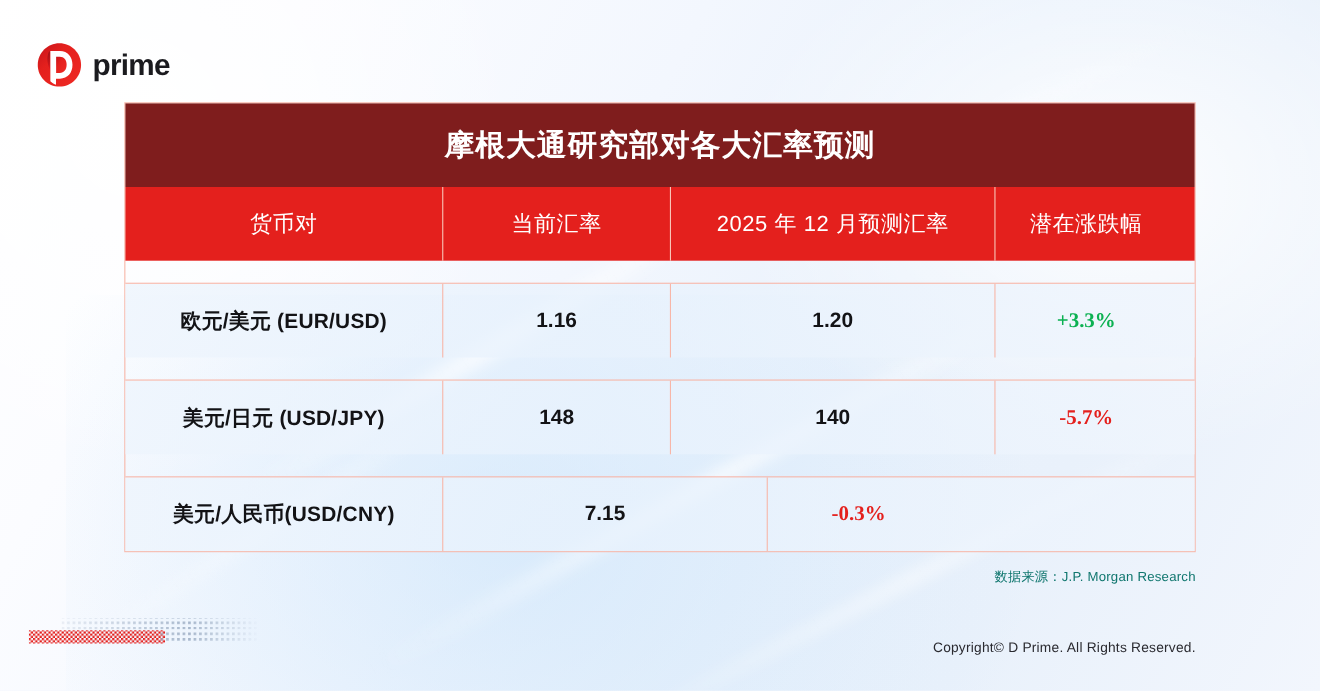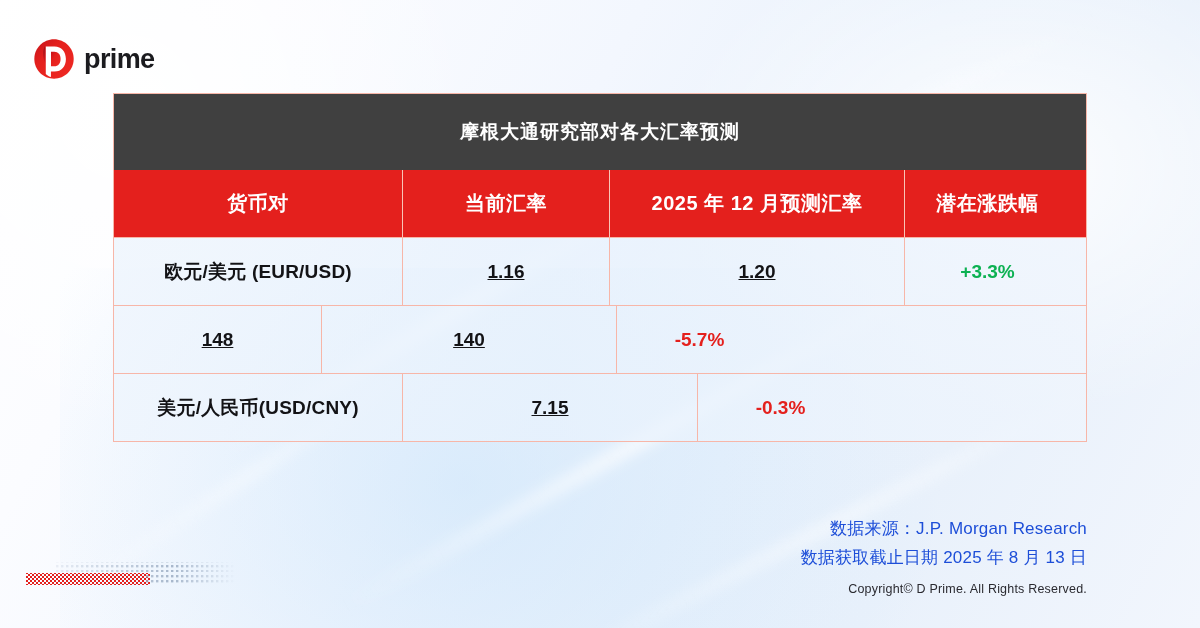--- a/index.html
+++ b/index.html
@@ -48,56 +48,57 @@
     line-height:1;
   }
 
   
   #table-wrap{
     position:absolute;left:113px;top:93px;width:974px;
     border:1px solid #f7b6a8;
     box-sizing:border-box;
   }
   #title-bar{
-    background:#404040;color:#fff;
+    background:#7f1d1d;color:#fff;
     height:76px;display:flex;align-items:center;justify-content:center;
-    font-size:19px;font-weight:700;letter-spacing:1px;
+    font-size:27px;font-weight:700;letter-spacing:1px;
   }
   .row{display:flex;}
   #head-row{background:#e4201d;}
   #head-row .cell{
-    color:#fff;font-size:20px;font-weight:700;height:67px;letter-spacing:.5px;
+    color:#fff;font-size:20px;font-weight:400;height:67px;letter-spacing:.5px;
     border-bottom:none;
   }
   #head-row .cell + .cell{border-left:1px solid #f9c4b7;}
   .body-row{
     background:linear-gradient(100deg,rgba(238,245,253,.82) 0%,rgba(232,242,253,.78) 45%,rgba(239,245,253,.8) 100%);
     border-top:1px solid #f7b6a8;
+    margin-top:20px;
   }
   .body-row .cell + .cell{border-left:1px solid #f7b6a8;}
   .cell{
     display:flex;align-items:center;justify-content:center;
     height:67px;box-sizing:border-box;text-align:center;
   }
   .body-row .cell{height:67px;font-size:19px;color:#131316;font-weight:700;}
   .c0{width:288px;}
   .c1{width:207px;}
   .c2{width:295px;}
   .c3{width:166px;}
   .pair{font-weight:700;font-size:19px;letter-spacing:.2px;}
-  .val{font-weight:700;font-size:19px;text-decoration:underline;}
-  .pct{font-weight:700;font-size:19px;}
+  .val{font-weight:700;font-size:19px;}
+  .pct{font-weight:700;font-size:19px;font-family:Liberation Serif, serif;}
   .pct.up{color:#0cb152;}
   .pct.down{color:#e4201d;}
 
   
   #notes{
     position:absolute;right:113px;top:514px;
-    text-align:right;color:#1d4ed8;
-    font-size:17px;line-height:1.72;
+    text-align:right;color:#0f766e;
+    font-size:12px;line-height:1.72;
     letter-spacing:.2px;
   }
   #copyright{
     position:absolute;right:113px;top:582px;
     text-align:right;color:#2a2a30;font-size:12.5px;letter-spacing:.2px;
   }
 
   
   #deco{position:absolute;left:26px;top:560px;width:210px;height:30px;}
   #deco .band{position:absolute;left:0;top:0;width:210px;height:30px;}
@@ -153,37 +154,37 @@
   </div>
 
   <div class="row body-row">
     <div class="cell c0 pair">欧元/美元 (EUR/USD)</div>
     <div class="cell c1 val">1.16</div>
     <div class="cell c2 val">1.20</div>
     <div class="cell c3 pct up">+3.3%</div>
   </div>
 
   <div class="row body-row">
+    <div class="cell c0 pair">美元/日元 (USD/JPY)</div>
     <div class="cell c1 val">148</div>
     <div class="cell c2 val">140</div>
     <div class="cell c3 pct down">-5.7%</div>
   </div>
 
 
   <div class="row body-row">
     <div class="cell c0 pair">美元/人民币(USD/CNY)</div>
     <div class="cell c2 val">7.15</div>
     <div class="cell c3 pct down">-0.3%</div>
   </div>
 
 </div>
 
 <div id="notes">
   <div>数据来源：J.P. Morgan Research</div>
-  <div>数据获取截止日期 2025 年 8 月 13 日</div>
 </div>
 
 <div id="copyright">Copyright© D Prime. All Rights Reserved.</div>
 
 <div id="deco">
   <svg class="band" viewBox="0 0 210 30">
     <defs>
       <pattern id="chk" width="4" height="4" patternUnits="userSpaceOnUse">
         <rect x="0" y="0" width="2" height="2" fill="#e4201d"></rect>
         <rect x="2" y="2" width="2" height="2" fill="#e4201d"></rect>

